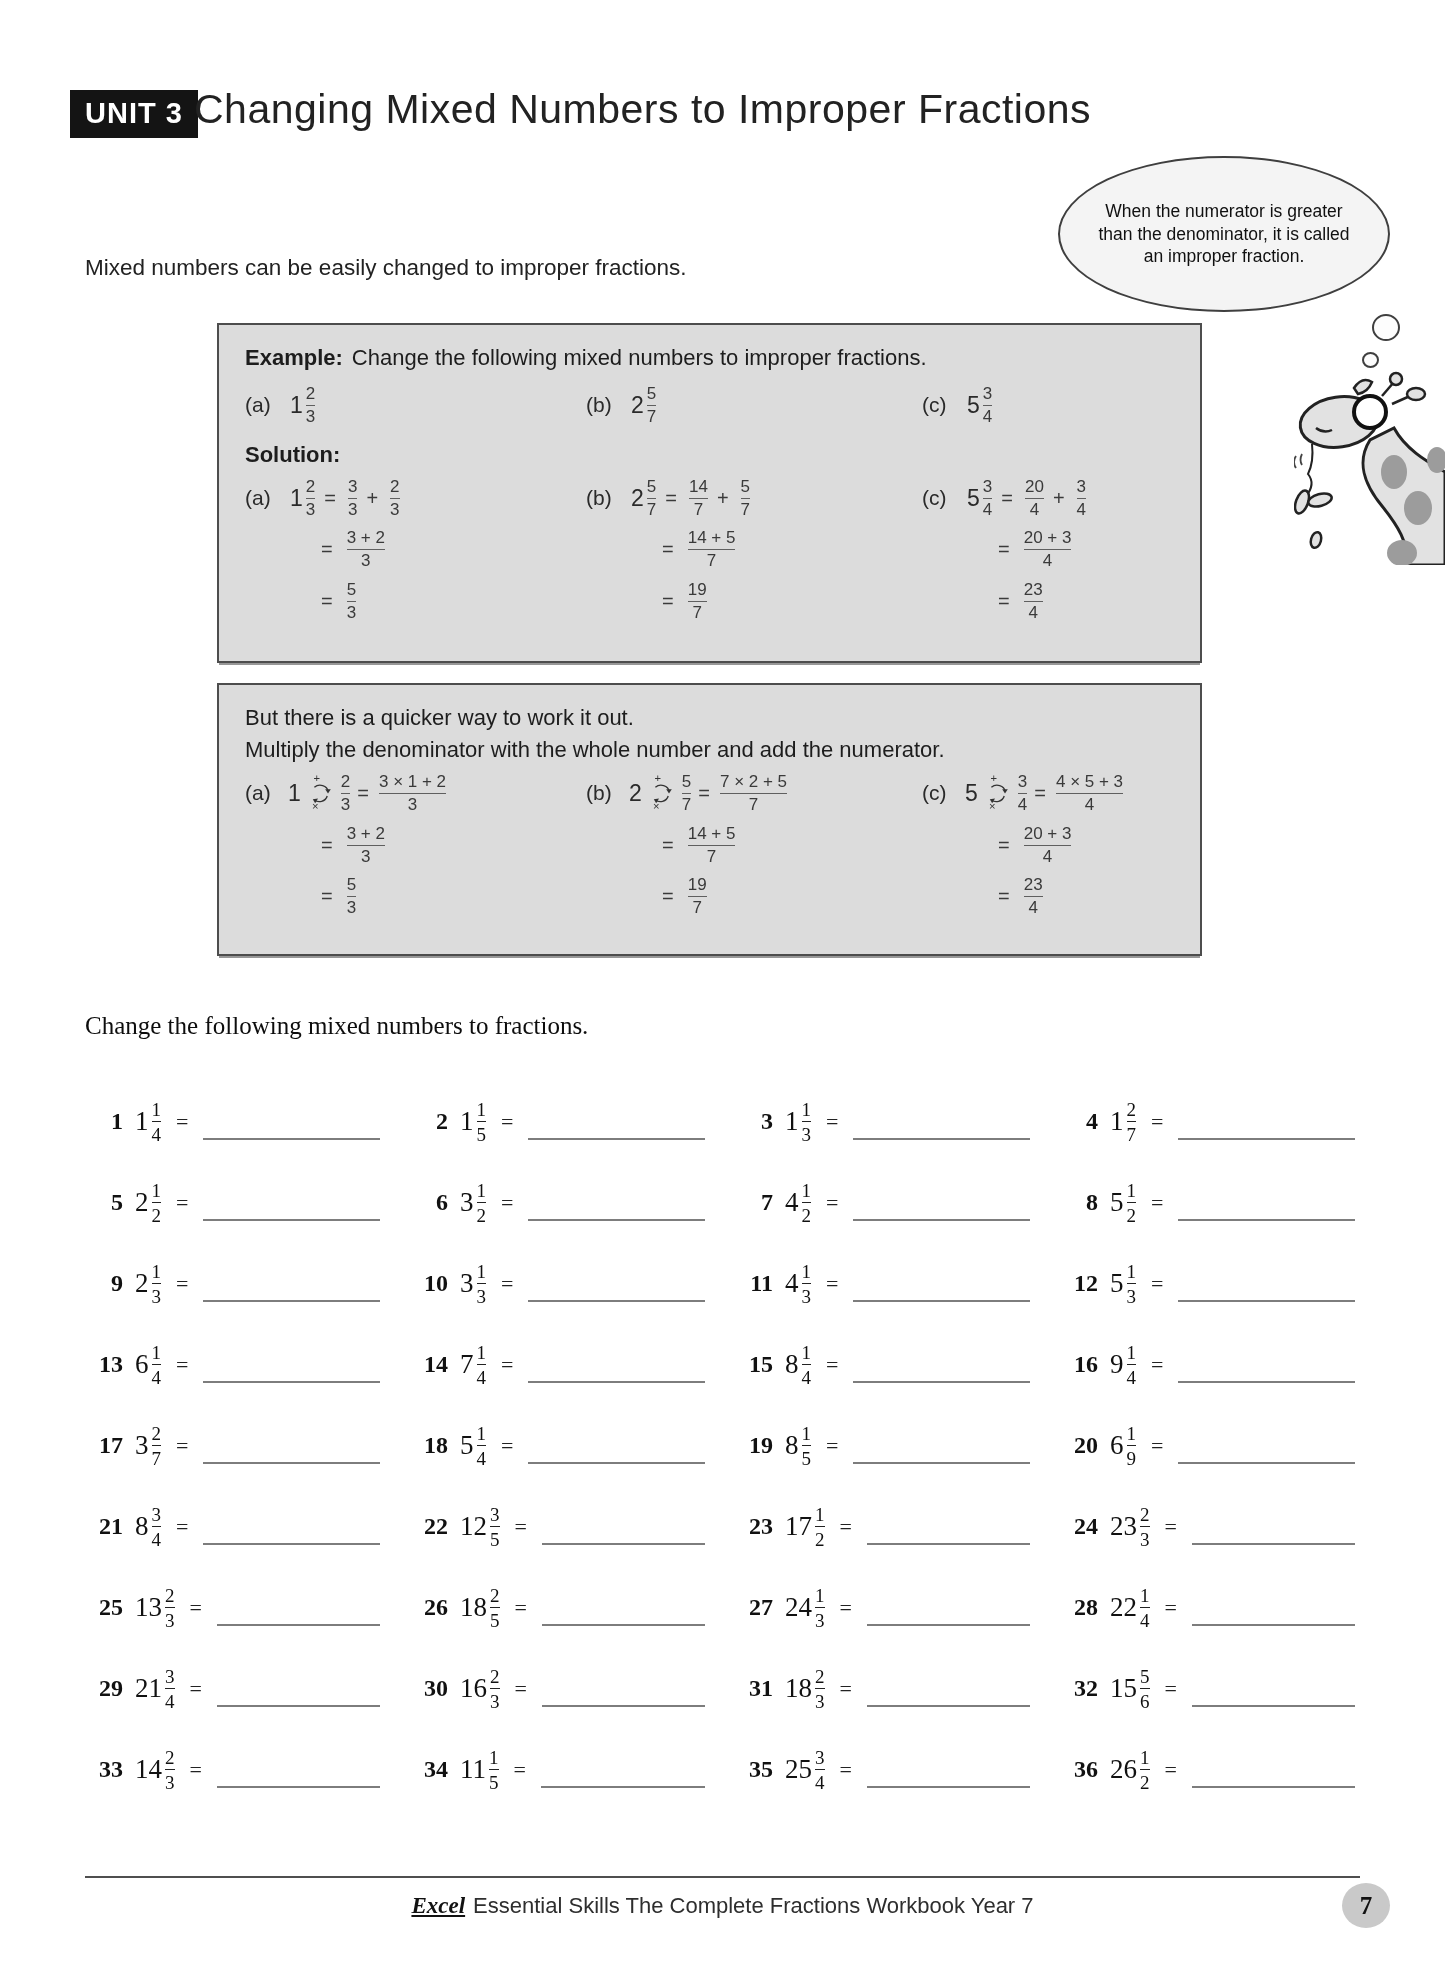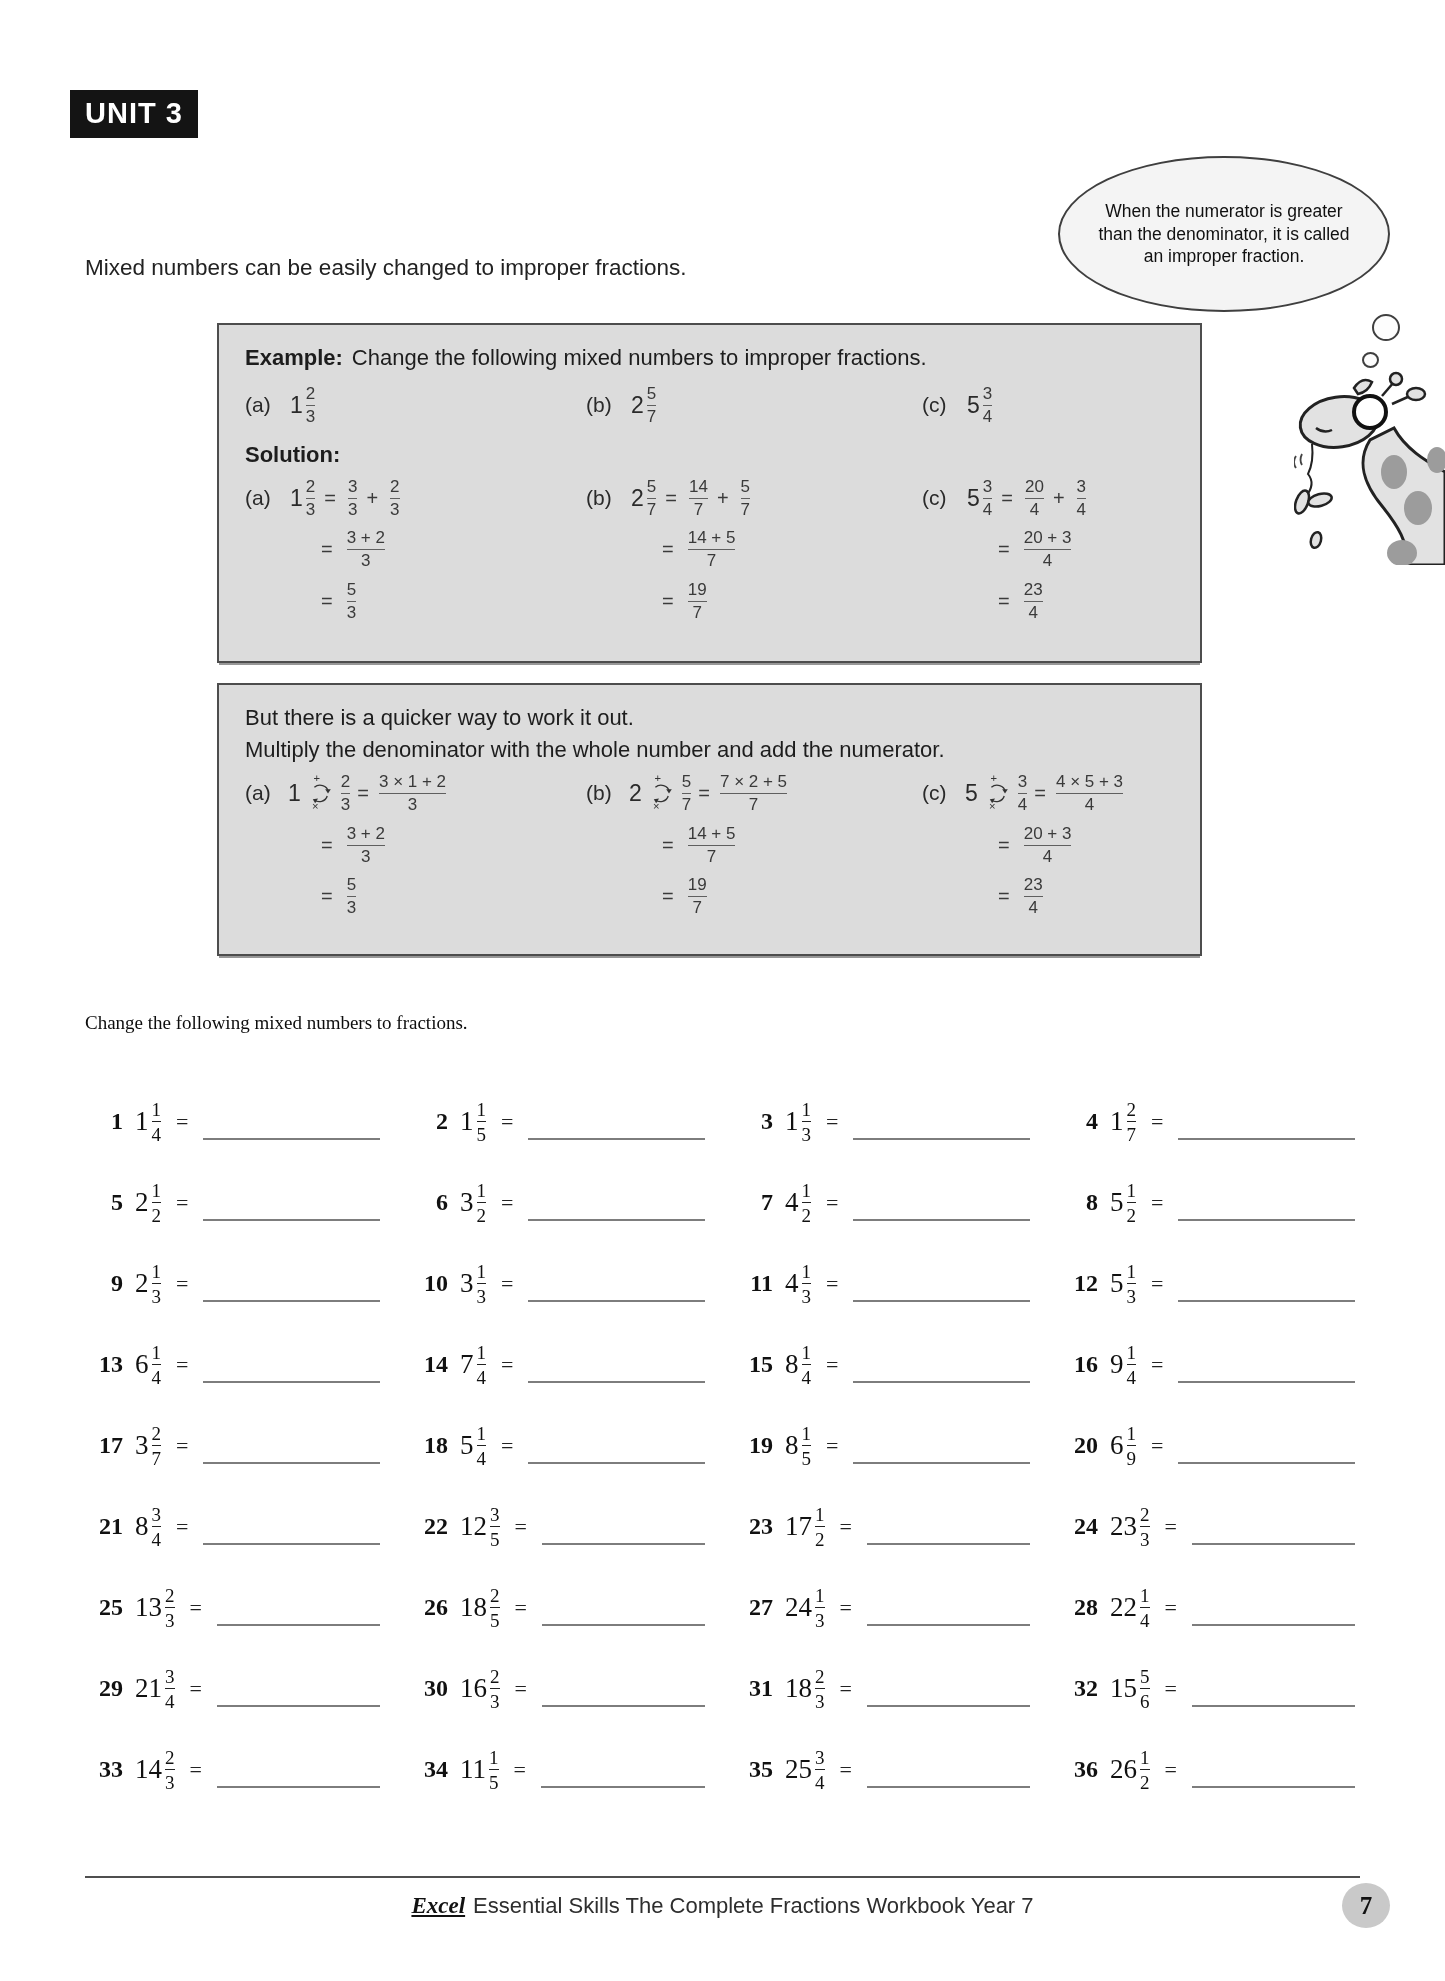--- a/index.html
+++ b/index.html
@@ -45,21 +45,21 @@
   .fr{display:inline-flex;flex-direction:column;align-items:center;font-size:17px;line-height:1.05;
       margin-left:3px;color:#3a3a3a;}
   .fr .b{align-self:stretch;height:0;border-top:1.7px solid #5f5f5f;margin:2px 0;}
   .eq,.plus{font-size:20px;color:#3a3a3a;}
   .step{display:flex;align-items:center;gap:11px;margin:11px 0 0 76px;}
   .qline{display:flex;align-items:center;gap:7px;font-size:21px;color:#2a2a2a;}
   .cycle{margin:0 -1px 0 0;transform:translateY(-1px);}
 
   
   .instruction{position:absolute;left:85px;top:1012px;font-family:"Liberation Serif",serif;
-               font-size:19px;color:#0d0d0d;}
+               font-size:25px;color:#0d0d0d;}
   .grid{position:absolute;left:85px;top:1081px;width:1300px;display:grid;
         grid-template-columns:repeat(4,325px);grid-auto-rows:81px;font-family:"Liberation Serif",serif;}
   .prob{display:flex;align-items:center;}
   .pn{width:38px;text-align:right;font-weight:bold;font-size:24px;color:#111;flex:none;}
   .pmix{margin-left:12px;display:inline-flex;align-items:center;font-size:27px;color:#111;}
   .sfr{display:inline-flex;flex-direction:column;align-items:center;font-size:19px;line-height:1;
        margin-left:3px;color:#111;}
   .sfr .b{align-self:stretch;height:0;border-top:1.8px solid #222;margin:2.5px 0;}
   .peq{margin-left:15px;font-size:22px;color:#222;}
   .pline{flex:1;margin:0 30px 0 15px;border-bottom:2.5px solid #7d7d7d;height:0;transform:translateY(17px);}
@@ -73,20 +73,21 @@
   .page-badge{position:absolute;left:1342px;top:1883px;width:48px;height:45px;border-radius:50%;
               background:#c9c9c9;display:flex;align-items:center;justify-content:center;
               font-family:"Liberation Serif",serif;font-weight:bold;font-size:25px;color:#111;}
 </style>
 </head>
 <body>
 
 <div class="page">
 
   <div class="unit-box">UNIT 3</div>
+  <div class="title">Changing Mixed Numbers to Improper Fractions</div>
 
   <div class="intro">Mixed numbers can be easily changed to improper fractions.</div>
 
   <div class="bubble">When the numerator is greater than the denominator, it is called an improper fraction.</div>
   <div class="dot dot1"></div>
   <div class="dot dot2"></div>
 
   <svg class="giraffe" viewBox="0 0 151 205">
     <path d="M76 80 C 62 102, 70 124, 88 146 C 104 166, 114 182, 114 205 L 151 205 L 151 112 C 134 102, 112 90, 100 68 Z" fill="#e2e2e2" stroke="#222" stroke-width="3"></path>
     <ellipse cx="100" cy="112" rx="13" ry="17" fill="#9c9c9c"></ellipse>

